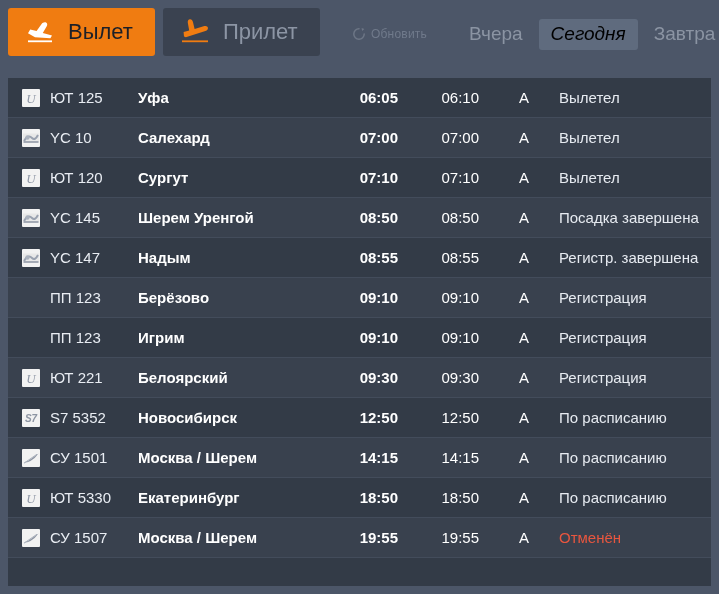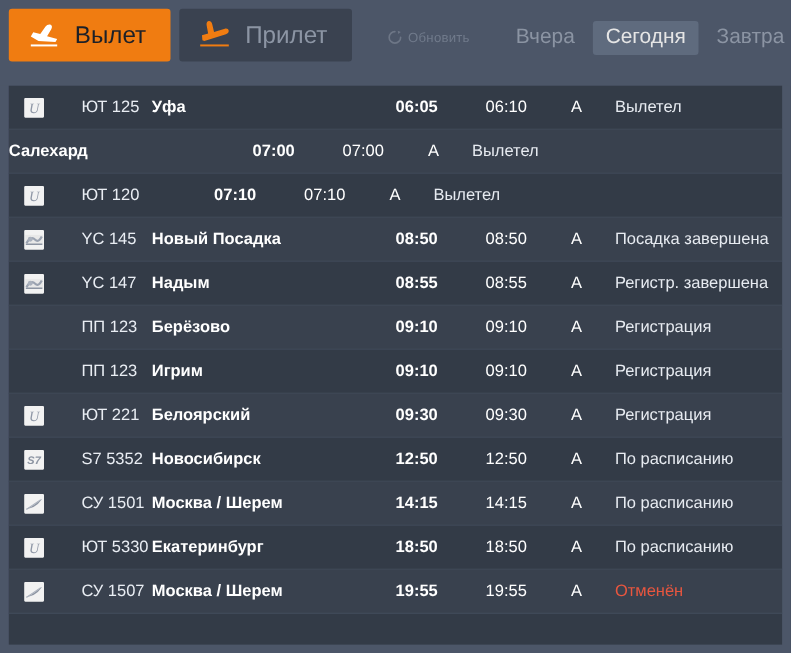--- a/index.html
+++ b/index.html
@@ -93,21 +93,22 @@
     font-size: 19px;
     color: #8b94a3;
     padding: 5px 12px 7px 12px;
     border-radius: 3px;
     cursor: pointer;
     user-select: none;
     line-height: 1;
   }
   .daybtn.active {
     background: #5f6b7e;
-    color: #e5e5e5;
+    color: #000000;
+    font-style: italic;
   }
 
   
   .board {
     margin: 0 8px;
     background: #333b47;
     height: 508px;
     overflow: hidden;
     position: relative;
   }
@@ -158,21 +159,20 @@
     align-items: center;
     justify-content: center;
     overflow: hidden;
   }
   .logo.none { background: transparent; }
 
   .flight-no {
     color: #e9edf3;
     font-size: 15px;
     white-space: nowrap;
-    margin-left: 24px;
   }
 
   .dest {
     color: #ffffff;
     font-size: 15px;
     font-weight: bold;
     white-space: nowrap;
   }
 
   .time {
@@ -261,68 +261,80 @@
         </span>
         <span class="flight-no">ЮТ 125</span>
       </div>
       <div class="c-dest"><span class="dest">Уфа</span></div>
       <div class="c-sched"><span class="time">06:05</span></div>
       <div class="c-est"><span class="time">06:10</span></div>
       <div class="c-term"><span class="term">A</span></div>
       <div class="c-status"><span class="status">Вылетел</span></div>
     </div>
     <div class="row even">
-      <div class="c-dest"><span class="dest">Салехард</span></div>
-      <div class="c-sched"><span class="time">07:00</span></div>
-      <div class="c-est"><span class="time">07:00</span></div>
-      <div class="c-term"><span class="term">A</span></div>
-      <div class="c-status"><span class="status">Вылетел</span></div>
-    </div>
-    <div class="row odd">
-      <div class="c-flight">
-        <span class="logo">
-          <svg viewBox="0 0 18 18" width="18" height="18">
-            <text x="9" y="13.6" font-family="Liberation Serif, serif" font-size="13" font-style="italic" fill="#8f97a6" text-anchor="middle">U</text>
-          </svg>
-        </span>
-        <span class="flight-no">ЮТ 120</span>
-      </div>
-      <div class="c-sched"><span class="time">07:10</span></div>
-      <div class="c-est"><span class="time">07:10</span></div>
-      <div class="c-term"><span class="term">A</span></div>
-      <div class="c-status"><span class="status">Вылетел</span></div>
-    </div>
-    <div class="row even">
       <div class="c-flight">
         <span class="logo">
           <svg viewBox="0 0 18 18" width="18" height="18">
             <rect x="1" y="4.5" width="16" height="9" fill="#e8e8e8"></rect>
             <path d="M2 12 Q6 5 10 9 Q13 12 16 6" stroke="#9aa2b0" stroke-width="2" fill="none"></path>
             <circle cx="5.5" cy="8.5" r="2.2" fill="#aab1bd"></circle>
             <path d="M1.5 13 L16.5 13" stroke="#8d95a3" stroke-width="1.4"></path>
           </svg>
         </span>
-        <span class="flight-no">YC 145</span>
-      </div>
-      <div class="c-dest"><span class="dest">Новый Посадка</span></div>
-      <div class="c-sched"><span class="time">08:50</span></div>
-      <div class="c-est"><span class="time">08:50</span></div>
-      <div class="c-term"><span class="term">A</span></div>
-      <div class="c-status"><span class="status">Посадка завершена</span></div>
-    </div>
-    <div class="row odd">
+        <span class="flight-no">YC 10</span>
+      </div>
+      <div class="c-dest"><span class="dest">Салехард</span></div>
+      <div class="c-sched"><span class="time">07:00</span></div>
+      <div class="c-est"><span class="time">07:00</span></div>
+      <div class="c-term"><span class="term">A</span></div>
+      <div class="c-status"><span class="status">Вылетел</span></div>
+    </div>
+    <div class="row odd">
+      <div class="c-flight">
+        <span class="logo">
+          <svg viewBox="0 0 18 18" width="18" height="18">
+            <text x="9" y="13.6" font-family="Liberation Serif, serif" font-size="13" font-style="italic" fill="#8f97a6" text-anchor="middle">U</text>
+          </svg>
+        </span>
+        <span class="flight-no">ЮТ 120</span>
+      </div>
+      <div class="c-dest"><span class="dest">Сургут</span></div>
+      <div class="c-sched"><span class="time">07:10</span></div>
+      <div class="c-est"><span class="time">07:10</span></div>
+      <div class="c-term"><span class="term">A</span></div>
+      <div class="c-status"><span class="status">Вылетел</span></div>
+    </div>
+    <div class="row even">
       <div class="c-flight">
         <span class="logo">
           <svg viewBox="0 0 18 18" width="18" height="18">
             <rect x="1" y="4.5" width="16" height="9" fill="#e8e8e8"></rect>
             <path d="M2 12 Q6 5 10 9 Q13 12 16 6" stroke="#9aa2b0" stroke-width="2" fill="none"></path>
             <circle cx="5.5" cy="8.5" r="2.2" fill="#aab1bd"></circle>
             <path d="M1.5 13 L16.5 13" stroke="#8d95a3" stroke-width="1.4"></path>
           </svg>
         </span>
+        <span class="flight-no">YC 145</span>
+      </div>
+      <div class="c-dest"><span class="dest">Шерем Уренгой</span></div>
+      <div class="c-sched"><span class="time">08:50</span></div>
+      <div class="c-est"><span class="time">08:50</span></div>
+      <div class="c-term"><span class="term">A</span></div>
+      <div class="c-status"><span class="status">Посадка завершена</span></div>
+    </div>
+    <div class="row odd">
+      <div class="c-flight">
+        <span class="logo">
+          <svg viewBox="0 0 18 18" width="18" height="18">
+            <rect x="1" y="4.5" width="16" height="9" fill="#e8e8e8"></rect>
+            <path d="M2 12 Q6 5 10 9 Q13 12 16 6" stroke="#9aa2b0" stroke-width="2" fill="none"></path>
+            <circle cx="5.5" cy="8.5" r="2.2" fill="#aab1bd"></circle>
+            <path d="M1.5 13 L16.5 13" stroke="#8d95a3" stroke-width="1.4"></path>
+          </svg>
+        </span>
         <span class="flight-no">YC 147</span>
       </div>
       <div class="c-dest"><span class="dest">Надым</span></div>
       <div class="c-sched"><span class="time">08:55</span></div>
       <div class="c-est"><span class="time">08:55</span></div>
       <div class="c-term"><span class="term">A</span></div>
       <div class="c-status"><span class="status">Регистр. завершена</span></div>
     </div>
     <div class="row even">
       <div class="c-flight">

